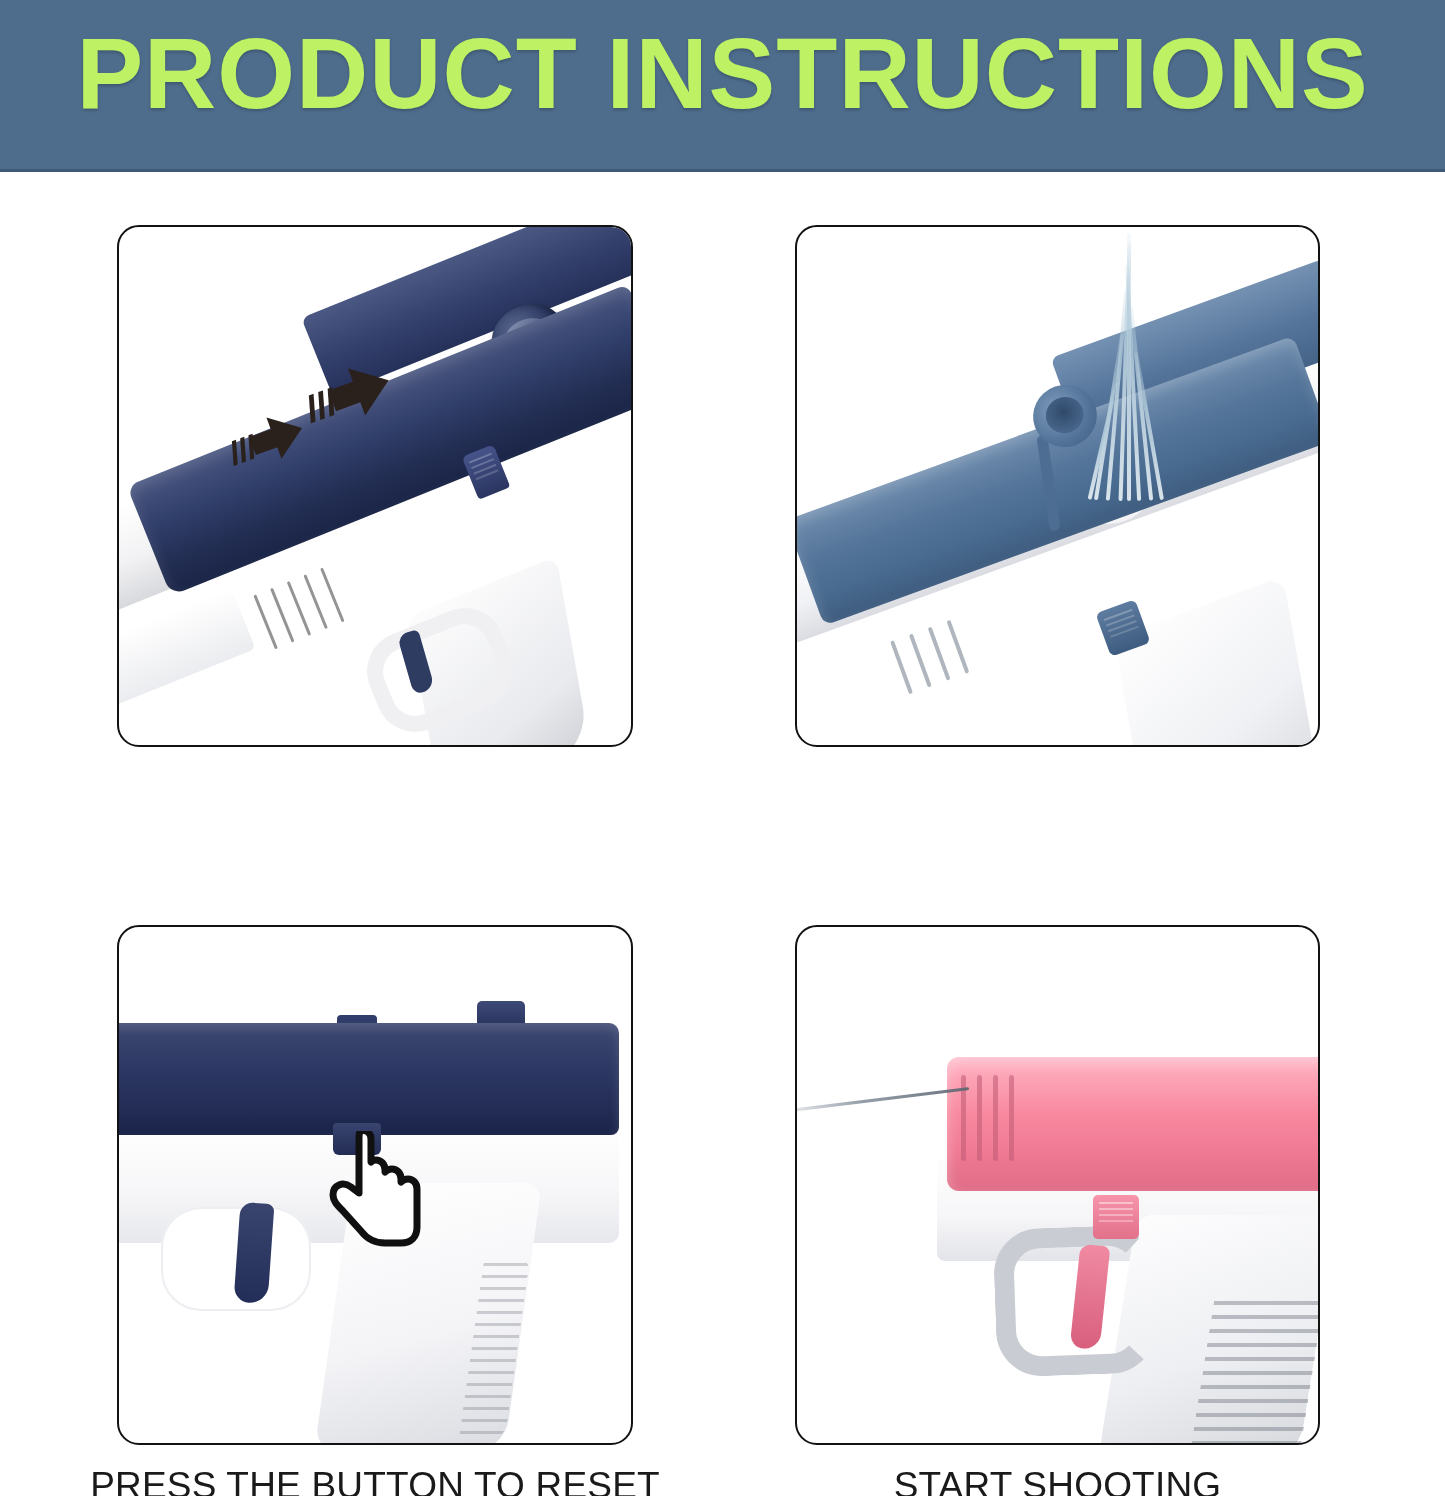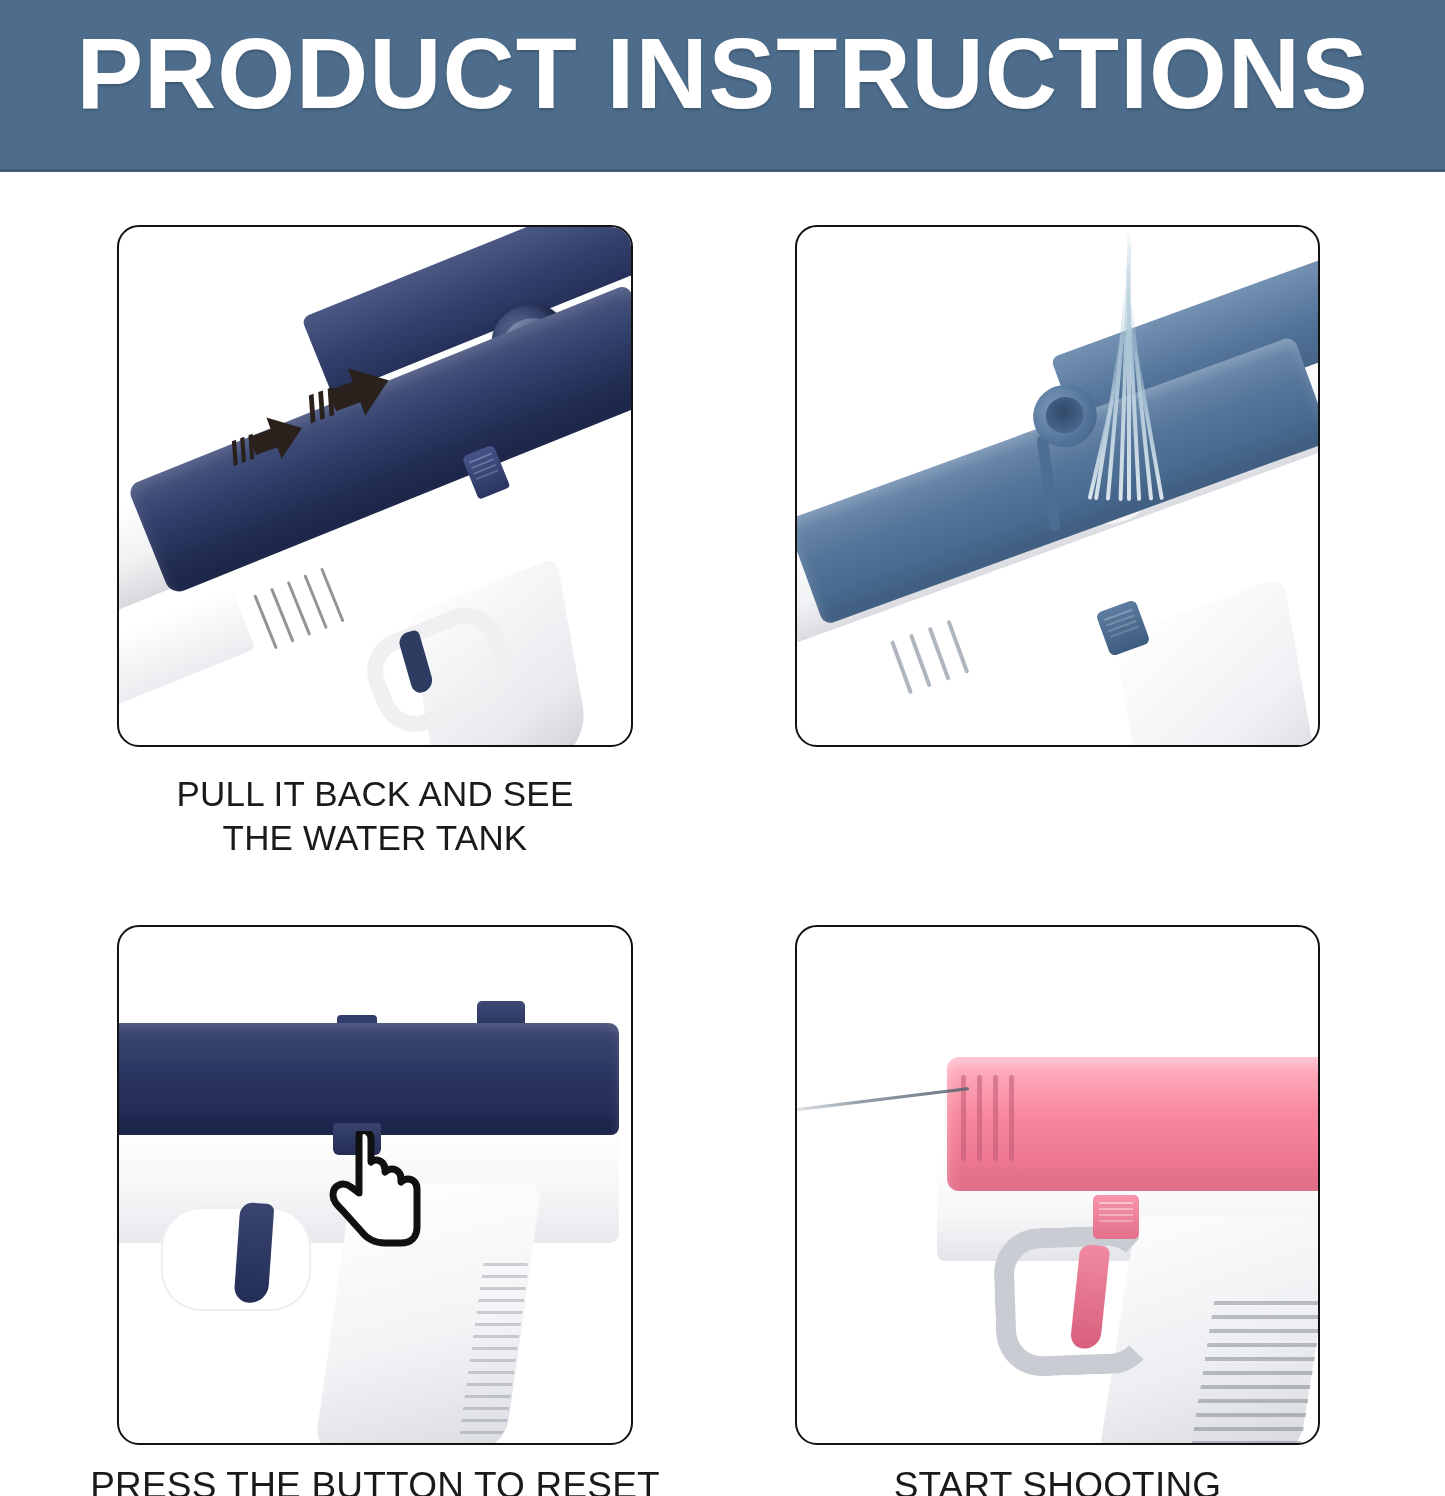--- a/index.html
+++ b/index.html
@@ -23,21 +23,21 @@
     height: 172px;
     background: #4e6d8c;
     border-bottom: 3px solid #3e5a76;
     box-sizing: border-box;
   }
   .banner-title {
     position: absolute;
     left: 0; right: 0;
     top: 18px;
     text-align: center;
-    color: #ffffff;
+    color: #bef264;
     font-size: 100px;
     font-weight: bold;
     letter-spacing: 1px;
     line-height: 110px;
     white-space: nowrap;
     font-family: "Liberation Sans", sans-serif;
     text-shadow: 0 2px 3px rgba(30,45,60,0.35);
   }
 
   
@@ -573,22 +573,20 @@
         <div class="arrow a2">
           <span class="ln"></span>
             <span class="ln"></span>
             <span class="ln"></span>
           <span class="shaft"></span>
             <span class="head"></span>
         </div>
       </div>
     </div>
   </div>
-  <div class="caption cap-1">PULL IT BACK AND SEE
-THE WATER TANK</div>
 
   <div class="step step-2">
     <div class="photo">
       <div class="p1-wrap">
         <div class="p2-body"></div>
         <div class="p2-grip"></div>
         <div class="p2-hole"></div>
         <div class="p2-slide-top"></div>
         <div class="p2-slide"></div>
         <div class="p2-serr">

